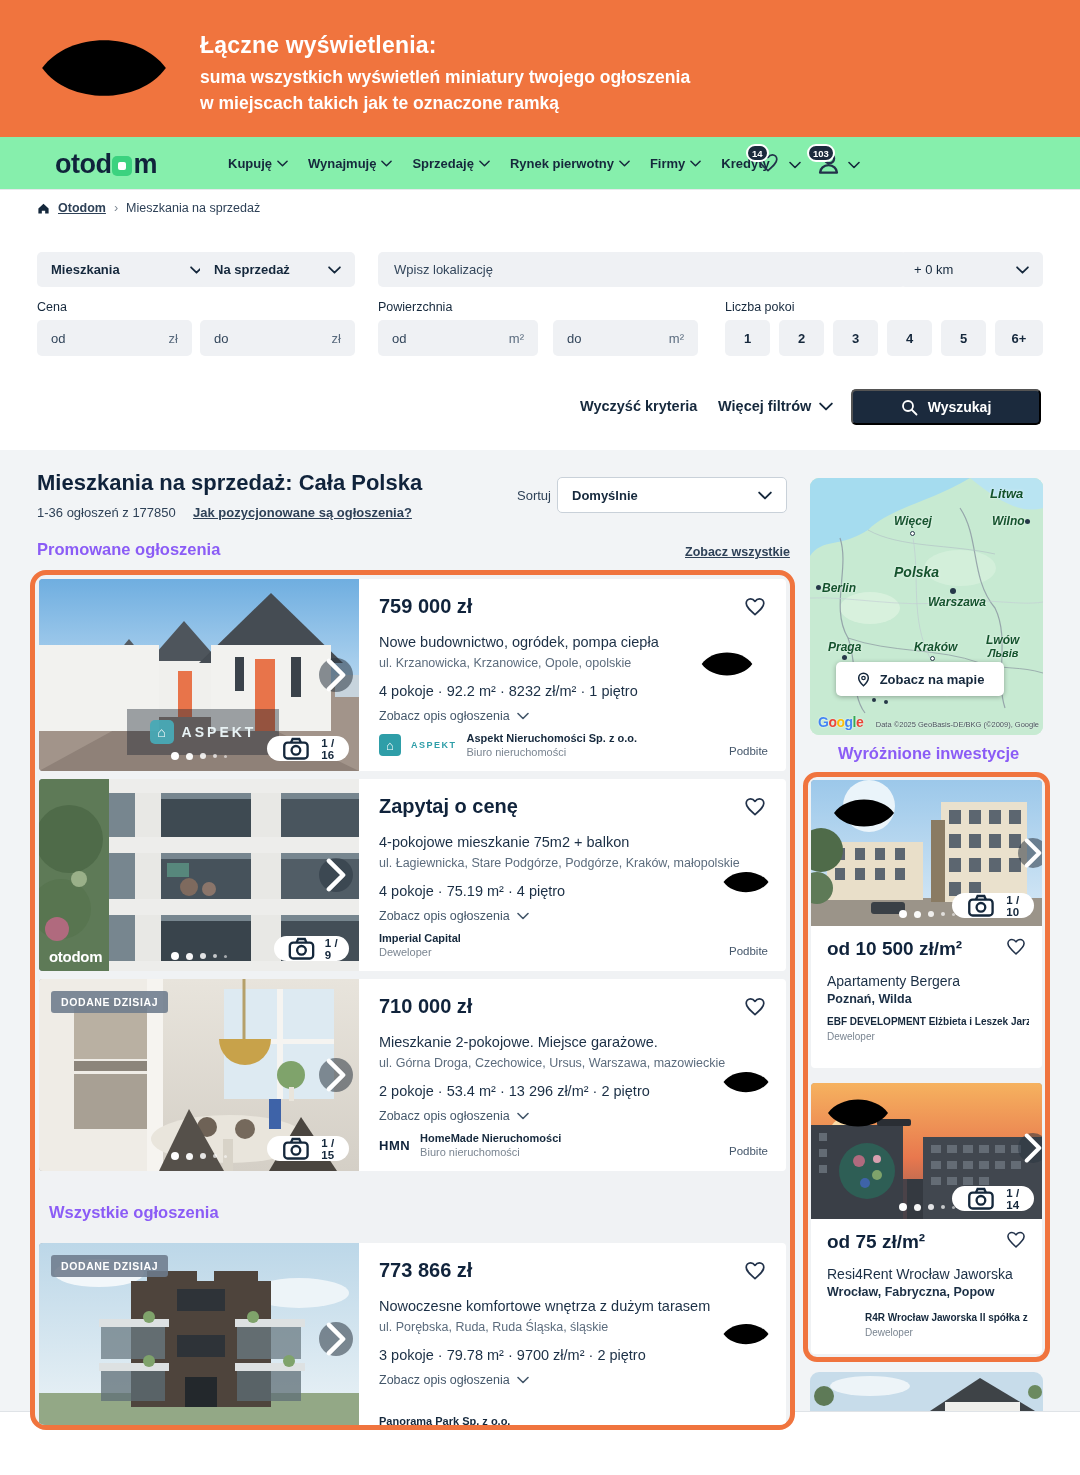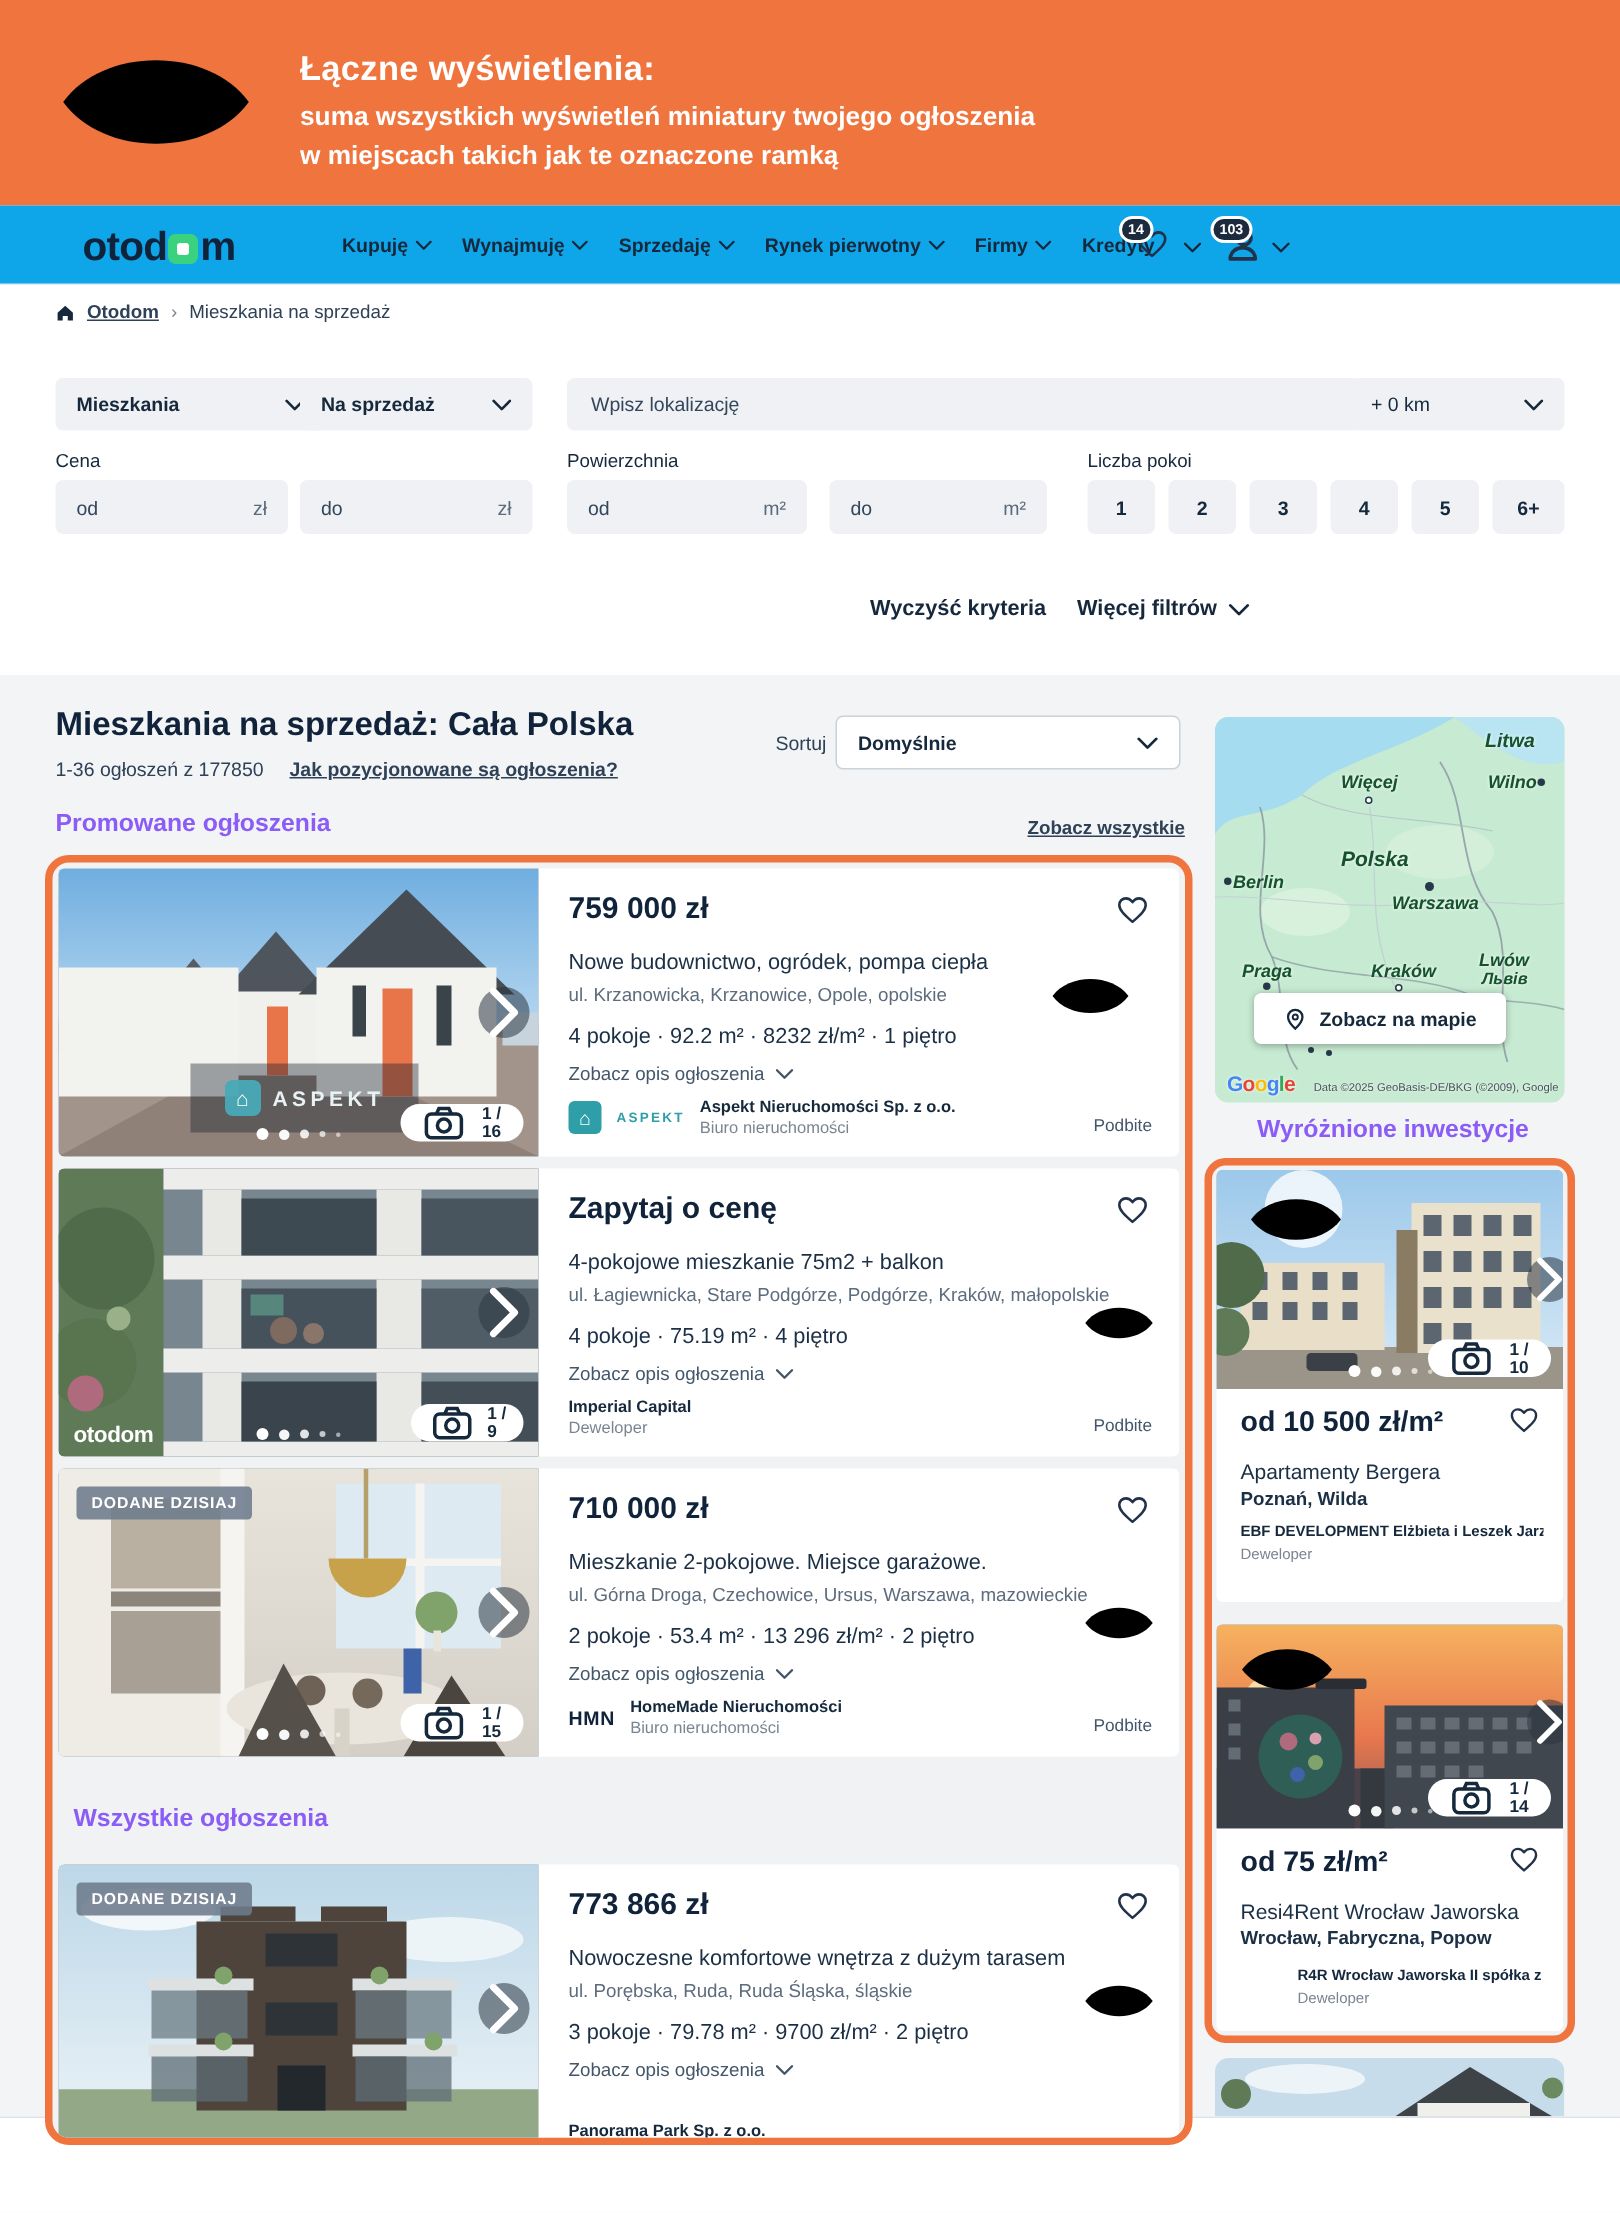--- a/index.html
+++ b/index.html
@@ -9,21 +9,21 @@
   .abs { position:absolute; }
 
   
   .banner { left:0; top:0; width:1080px; height:137px; background:#F0743E; z-index:5; }
   .banner-title { left:200px; top:32px; font-size:23px; font-weight:800; color:#fff; letter-spacing:.2px; }
   .banner-line { left:200px; font-size:17.5px; font-weight:600; color:#fff; }
 
   .eye { display:block; }
 
   
-  .nav { left:0; top:137px; width:1080px; height:53px; background:#0ea5e9; border-bottom:1px solid #E6E9EC; z-index:5; }
+  .nav { left:0; top:137px; width:1080px; height:53px; background:#86efac; border-bottom:1px solid #E6E9EC; z-index:5; }
   .logo { left:55px; top:12px; display:flex; align-items:center; font-size:27px; font-weight:800; color:#10233B; letter-spacing:-0.5px; }
   .logo-sq { display:inline-flex; align-items:center; justify-content:center; width:20px; height:20px; border-radius:5px; background:#3BD27F; margin:3px 1px 0 1px; }
   .logo-sq i { display:block; width:8px; height:8px; background:#fff; border-radius:2px; }
   .menu { left:228px; top:0; height:53px; display:flex; align-items:center; gap:20px; }
   .menu-item { display:flex; align-items:center; gap:5px; font-size:13px; font-weight:600; color:#15283C; cursor:pointer; }
   .chev { display:inline-block; }
   .btn-add { left:872px; top:144px; width:155px; height:38px; border:1.5px solid #22324A; border-radius:5px; background:#fff;
              display:flex; align-items:center; justify-content:center; font-size:13.5px; font-weight:700; color:#15283C; cursor:pointer; }
   .nav-ico { position:absolute; top:14px; }
   .badge { position:absolute; top:-7px; left:-9px; min-width:18px; height:18px; padding:0 4px; background:#1B2A3D; color:#fff;
@@ -286,20 +286,27 @@
   <div class="abs room" style="left:941px;top:320px;width:45px;height:36px">5</div>
   <div class="abs room" style="left:995px;top:320px;width:48px;height:36px">6+</div>
 
   <div class="abs txt-btn" style="left:580px;top:398px">Wyczyść kryteria</div>
   <div class="abs txt-btn" style="left:718px;top:398px">
     <span>Więcej filtrów</span>
     <svg class="chev" width="14" height="9" viewBox="0 0 12 7" style="color:#15283C">
         <use href="#chev-down"></use>
       </svg>
   </div>
+  <button class="abs btn-search">
+    <svg width="17" height="17" viewBox="0 0 17 17">
+      <circle cx="7" cy="7" r="5" fill="none" stroke="#fff" stroke-width="1.8"></circle>
+      <line x1="11" y1="11" x2="15.5" y2="15.5" stroke="#fff" stroke-width="1.8" stroke-linecap="round"></line>
+    </svg>
+    <span>Wyszukaj</span>
+  </button>
 
   <div class="abs band"></div>
   <div class="abs divider"></div>
 
   <div class="abs h1">Mieszkania na sprzedaż: Cała Polska</div>
   <div class="abs count">1-36 ogłoszeń z 177850</div>
   <div class="abs poslink">Jak pozycjonowane są ogłoszenia?</div>
   <div class="abs sort-label">Sortuj</div>
   <div class="abs sort-box">
     <span>Domyślnie</span>

